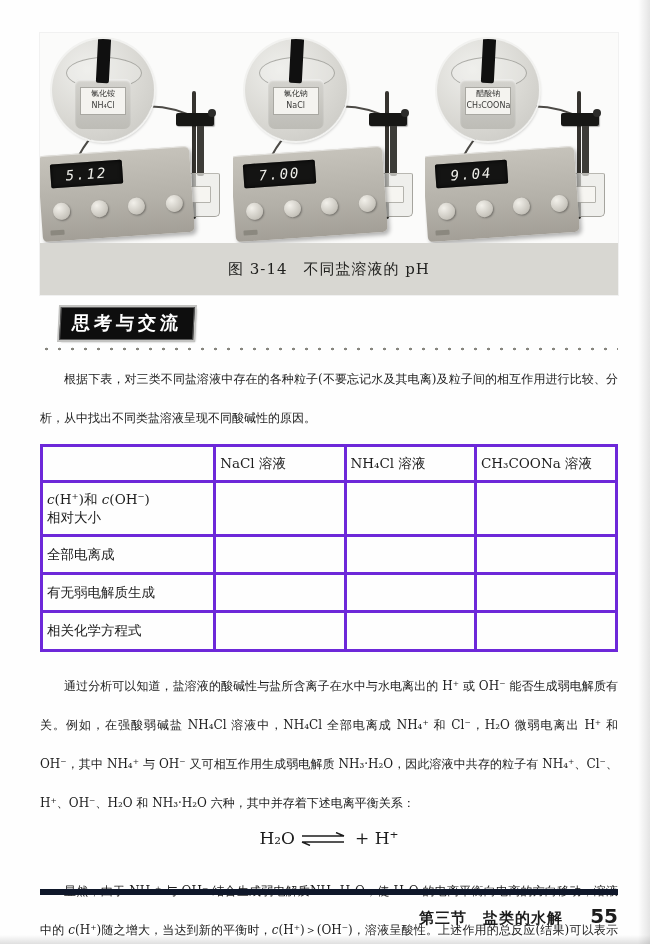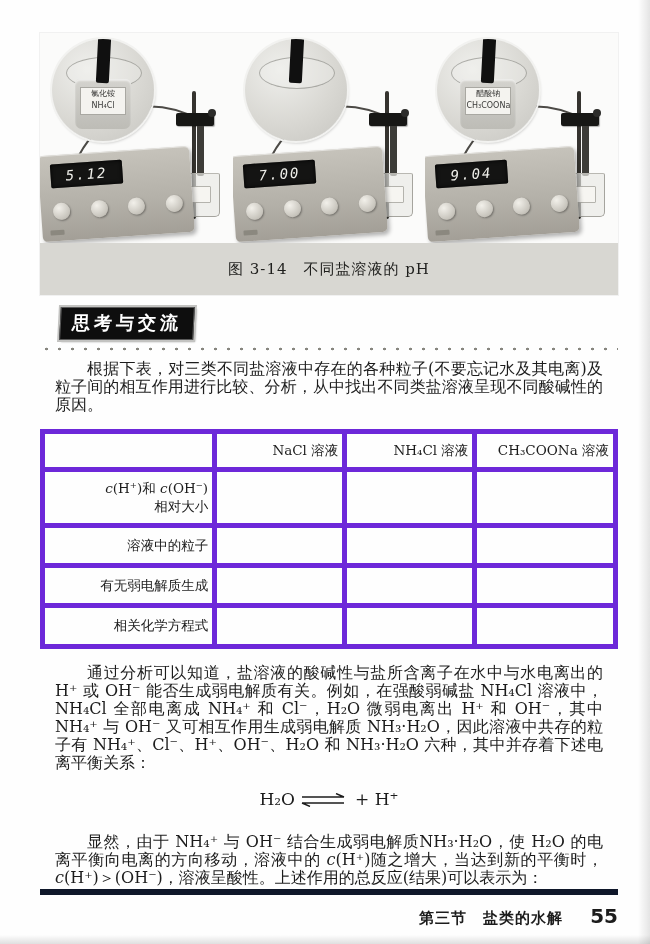--- a/index.html
+++ b/index.html
@@ -61,29 +61,29 @@
   .badge-row{margin:12px 0 0 20px; height:32px;}
   .badge{display:inline-block; background:#0e0e0e; color:#ffffff; font-weight:bold;
     font-family:"DejaVu Sans","Liberation Sans",sans-serif; font-size:18px; letter-spacing:4px;
     padding:3px 11px 4px; transform:skewX(-3deg);
     border:1px solid #5a5a5a; box-shadow:0 0 0 2px #c3c3c1, 2px 2px 2px rgba(0,0,0,0.35);}
   .dotted-rule{margin-top:8px; height:4px;
     background-image:radial-gradient(circle, #87867f 1.2px, rgba(0,0,0,0) 1.6px);
     background-size:13px 4px; background-repeat:repeat-x;}
 
   
-  .para{margin:15px; text-indent:2em; font-size:16px; line-height:18px; text-align:justify;}
+  .para{margin:0; text-indent:2em; font-size:12px; line-height:39px; text-align:justify;}
   .para-intro{margin-top:9px;}
   .para-analysis{margin-top:15px;}
   .para-conclusion{margin-top:1px;}
 
   
   table.blank-table{border-collapse:collapse; width:100%; margin-top:6px; table-layout:fixed;
     font-size:13.5px;}
-  table.blank-table td{border:5px solid #6d28d9; text-align:right; vertical-align:middle; padding:2px 4px;}
+  table.blank-table td{border:3px solid #6d28d9; text-align:left; vertical-align:middle; padding:2px 4px;}
   .col-label{width:30.5%;} .col-a{width:22.5%;} .col-b{width:22.5%;} .col-c{width:24.5%;}
   tr.hdr td{height:29px;}
   tr.r1 td{height:47px;margin-left:14px;}
   tr.r2 td{height:31px;} tr.r3 td{height:31px;margin-top:17px;} tr.r4 td{height:32px;}
 
   
   .equation{margin:3px 0 22px; font-size:17px;}
   .eq-row{display:flex; justify-content:center; align-items:flex-start; line-height:24px;}
   .eq-harrow{margin:6px 4px 0;}
   .eq-stack{display:flex; flex-direction:column; align-items:center; width:40px;}
@@ -163,20 +163,26 @@
             <div class="knobs">
               <span class="knob"></span>
               <span class="knob"></span>
               <span class="knob"></span>
               <span class="knob"></span>
             </div>
             <div class="meter-logo"></div>
           </div>
           <div class="inset">
             <div class="beaker-rim"></div>
+            <div class="bottle">
+              <div class="bottle-label">
+                <div>氯化钠</div>
+                <div>NaCl</div>
+              </div>
+            </div>
             <div class="electrode-top"></div>
           </div>
         </div>
 
         <div class="photo">
           <svg class="wire" viewBox="0 0 132 72">
             <path d="M6 66 C 34 14, 78 4, 126 28" stroke="#4c4a46" stroke-width="2" fill="none"></path>
           </svg>
           <div class="stand-rod"></div>
           <div class="clamp"></div>
@@ -228,21 +234,21 @@
         <td class="col-b">NH₄Cl 溶液</td>
         <td class="col-c">CH₃COONa 溶液</td>
       </tr>
       <tr class="r1">
         <td><i>c</i>(H⁺)和 <i>c</i>(OH⁻)<br>相对大小</td>
         <td></td>
         <td></td>
         <td></td>
       </tr>
       <tr class="r2">
-        <td>溶液中的粒子</td>
+        <td>全部电离成</td>
         <td></td>
         <td></td>
         <td></td>
       </tr>
       <tr class="r3">
         <td>有无弱电解质生成</td>
         <td></td>
         <td></td>
         <td></td>
       </tr>

